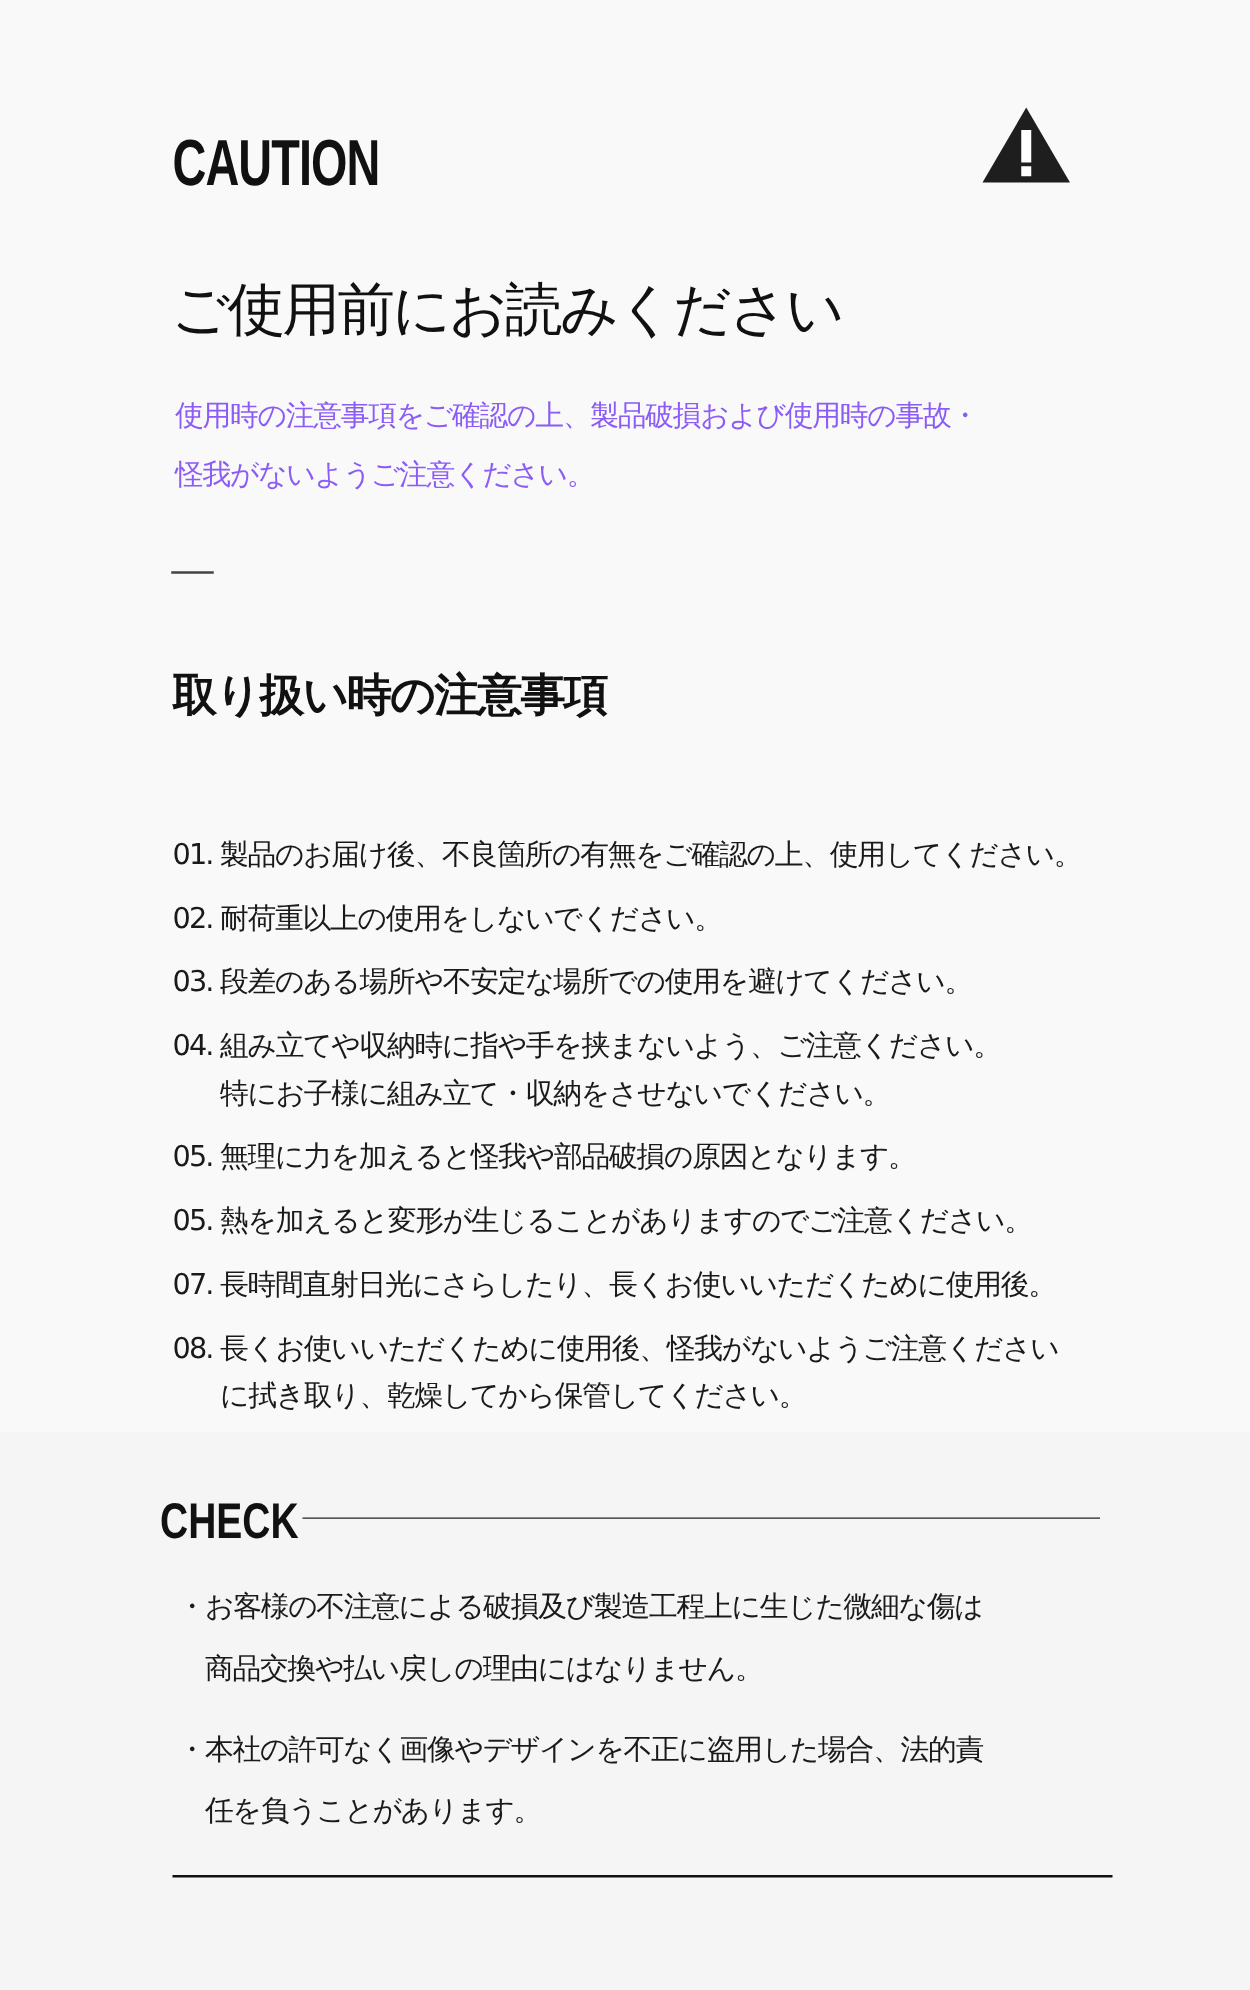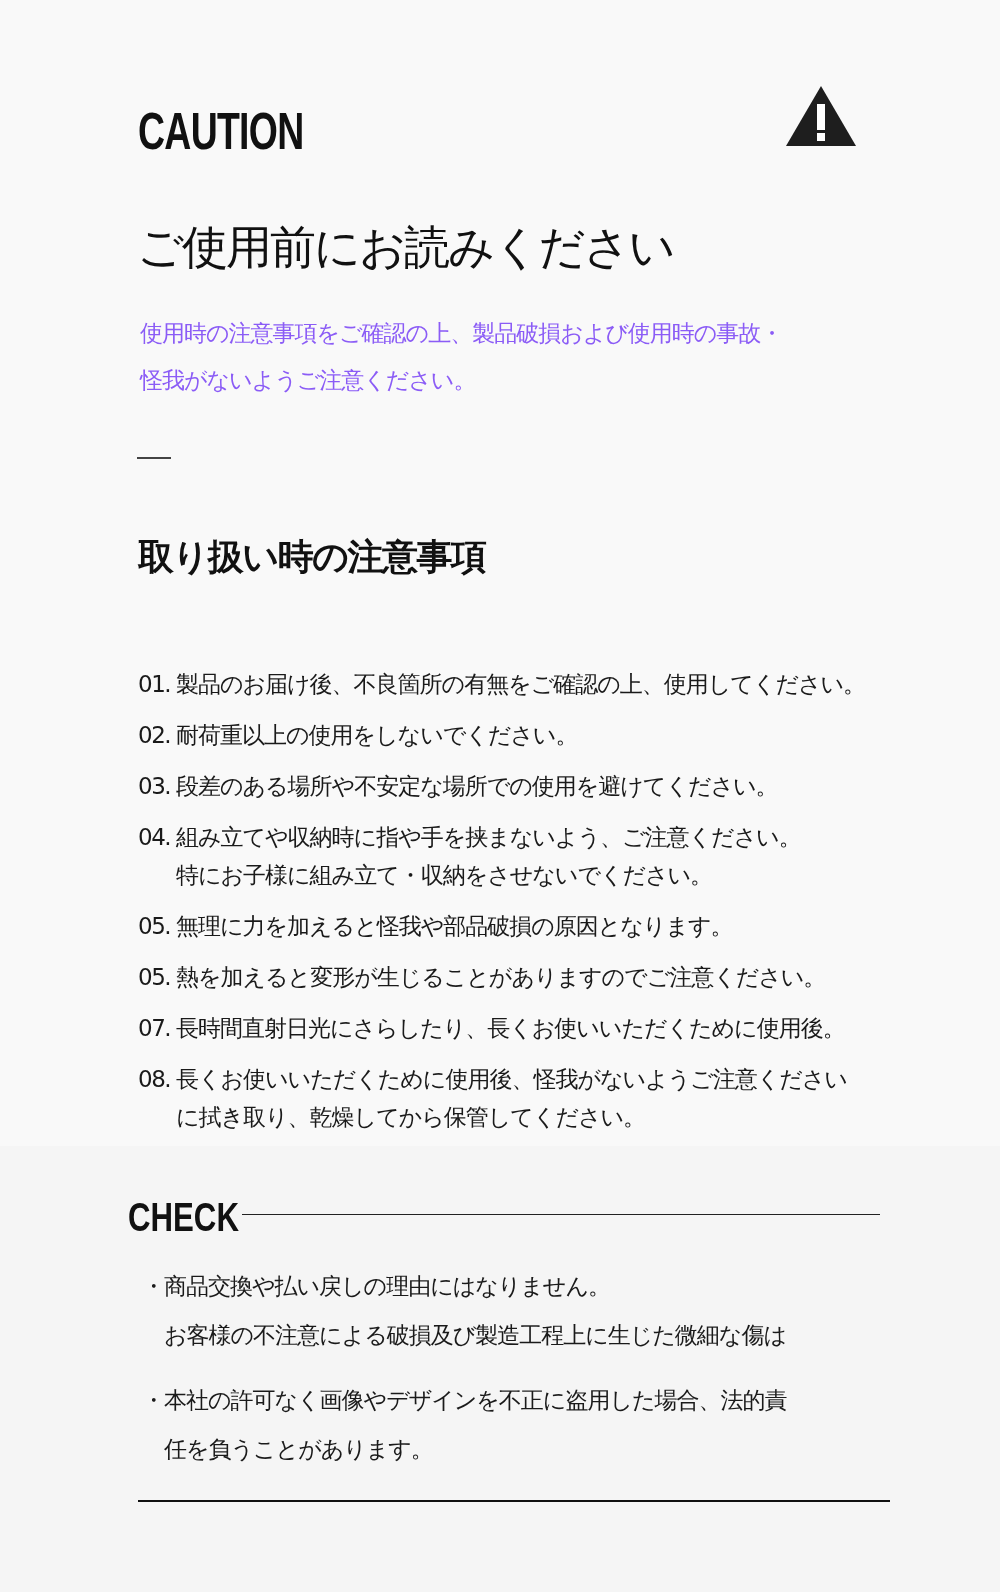--- a/index.html
+++ b/index.html
@@ -217,22 +217,22 @@
   </ul>
 
   <div class="check-header">
     <span class="check-label">CHECK</span>
     <div class="check-line"></div>
   </div>
 
   <ul class="check-list">
     <li class="check-item">
       <span class="bullet">・</span>
+      <div>お客様の不注意による破損及び製造工程上に生じた微細な傷は</div>
       <div>商品交換や払い戻しの理由にはなりません。</div>
-      <div>お客様の不注意による破損及び製造工程上に生じた微細な傷は</div>
     </li>
     <li class="check-item">
       <span class="bullet">・</span>
       <div>本社の許可なく画像やデザインを不正に盗用した場合、法的責</div>
       <div>任を負うことがあります。</div>
     </li>
   </ul>
 
   <div class="bottom-rule"></div>
 </div>

